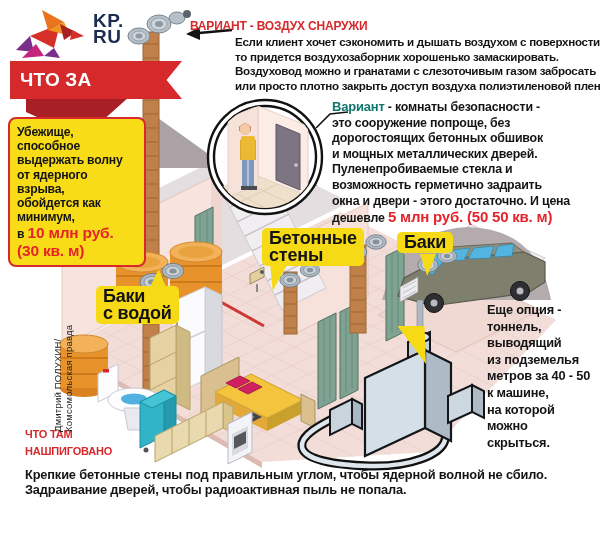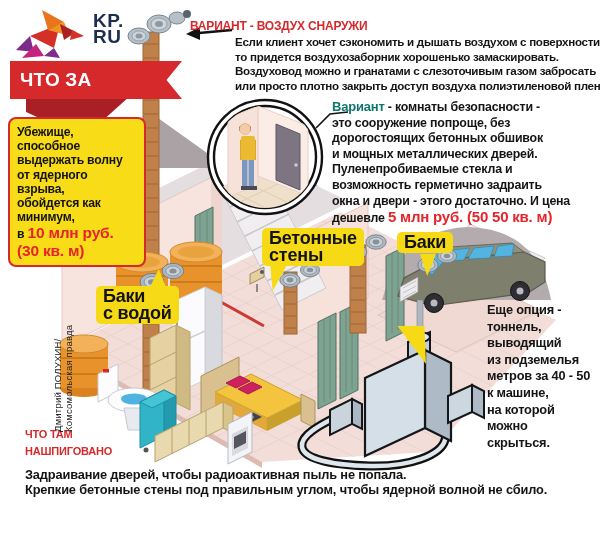--- a/index.html
+++ b/index.html
@@ -378,19 +378,19 @@
 из подземелья
 метров за 40 - 50
 к машине,
 на которой
 можно
 скрыться.</div>
 
 <div class="abs stuffed-head">ЧТО ТАМ
 НАШПИГОВАНО</div>
 <div class="abs stuffed-items">
+  <div>Крепкие бетонные стены под правильным углом, чтобы ядерной волной не сбило.</div>
   <div>Задраивание дверей, чтобы радиоактивная пыль не попала.</div>
-  <div>Крепкие бетонные стены под правильным углом, чтобы ядерной волной не сбило.</div>
 </div>
 
 <div class="abs credit">Дмитрий ПОЛУХИН/Комсомольская правда</div>
 
 </div>
 
 </body></html>

